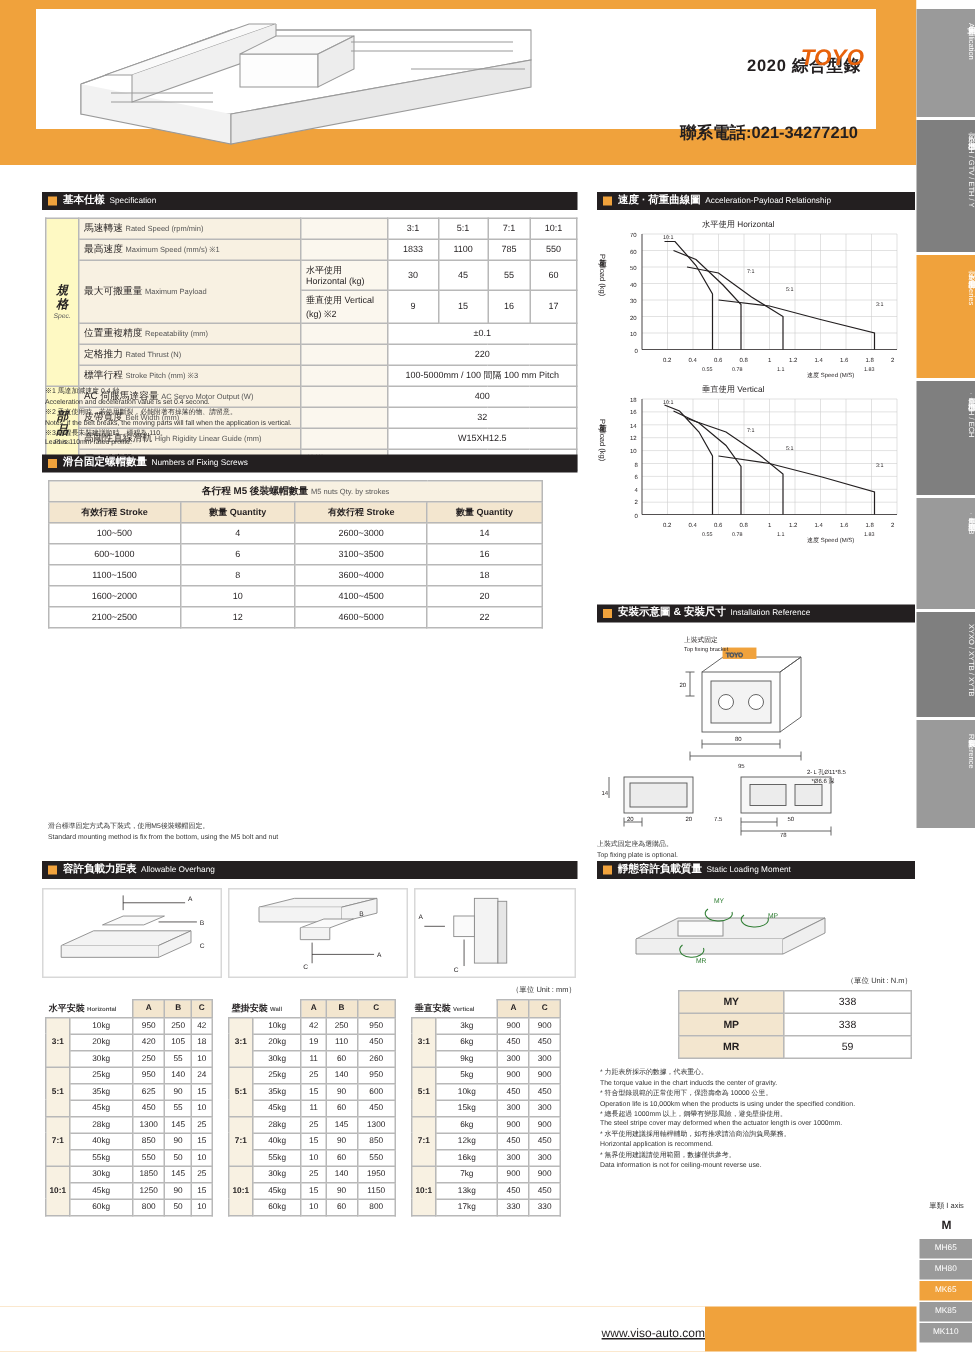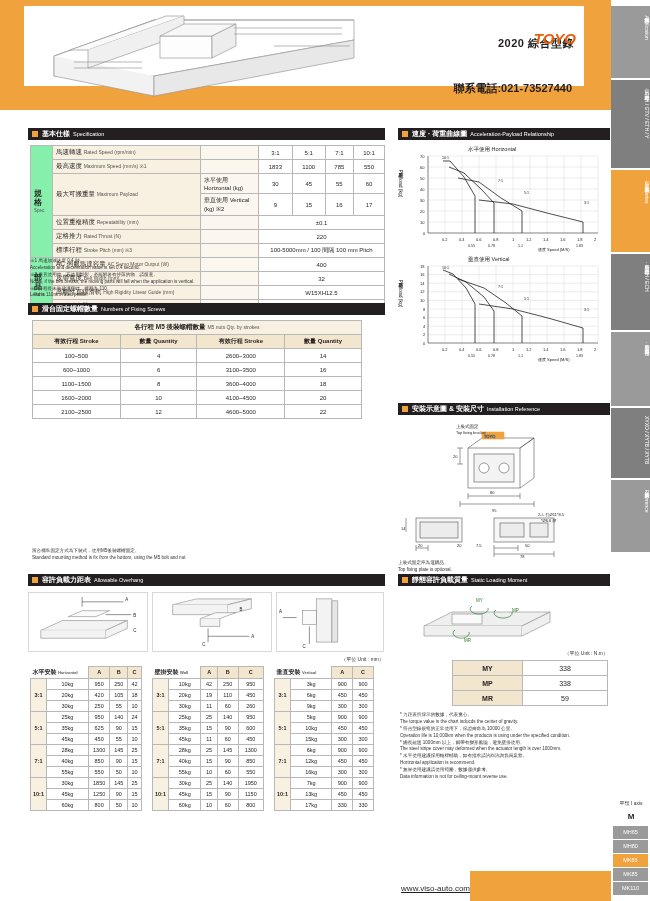--- a/index.html
+++ b/index.html
@@ -49,21 +49,21 @@
   .sec-head::before {
     content:""; position:absolute; left:4px; top:3px;
     width:6px; height:6px; background:#f0a23c;
   }
   .sec-head .en { font-size:5.5px; font-weight:normal; margin-left:3px; }
 
   
   table { border-collapse:collapse; }
   .spec-tbl { position:absolute; left:30px; top:145px; width:355px; }
   .spec-tbl td { border:1px solid #b8b8b8; font-size:6px; padding:2px 3px; height:14px; }
-  .lbl-col { background:#86efac; width:22px; text-align:left; font-size:6.5px; font-weight:bold; }
+  .lbl-col { background:#fef9c3; width:22px; text-align:center; font-size:6.5px; font-weight:bold;font-style:italic; }
   .name-col { background:#f8f1e2; width:148px; }
   .name-col .cn { font-size:6.5px; }
   .name-col .en { font-size:5px; color:#555; }
   .sub-col { background:#fbf7ee; width:58px; font-size:5.5px; }
   .val { text-align:center; background:#fff; }
 
   .notes { position:absolute; left:30px; top:258px; width:370px; font-size:4.6px; color:#333; line-height:1.5; }
 
   
   .fix-tbl { position:absolute; left:32px; top:320px; width:330px; }
@@ -107,21 +107,21 @@
           <path d="M40 52 L108 52"></path>
             <path d="M40 58 L108 58"></path>
           <path d="M200 18 L308 18"></path>
             <path d="M200 24 L308 24"></path>
           <path d="M240 36 L316 36"></path>
         </g>
       </svg>
       <div class="banner-title">2020  綜合型錄</div>
 
       <div style="position:absolute; right:8px; top:24px; font-size:15px; font-weight:bold; font-style:italic; color:#e8620c;">TOYO</div>
-      <div class="phone">聯系電話:021-73527440</div>
+      <div class="phone">聯系電話:021-34277210</div>
     </div>
   </div>
 
   <div class="right-tabs">
     <div style="position:absolute; left:0; top:6px;  width:39px; height:72px;  background:#9a9a9a;">
         <span style="display:block; writing-mode:vertical-rl; color:#fff; font-size:5px; text-align:center; width:39px; padding-top:8px;">應用範例 Application</span>
       </div>
     <div style="position:absolute; left:0; top:80px; width:39px; height:88px;  background:#7f7f7f;">
         <span style="display:block; writing-mode:vertical-rl; color:#fff; font-size:5px; text-align:center; width:39px; padding-top:6px;">一般 · 標準型出 GTH / GTV / ETH / Y</span>
       </div>

